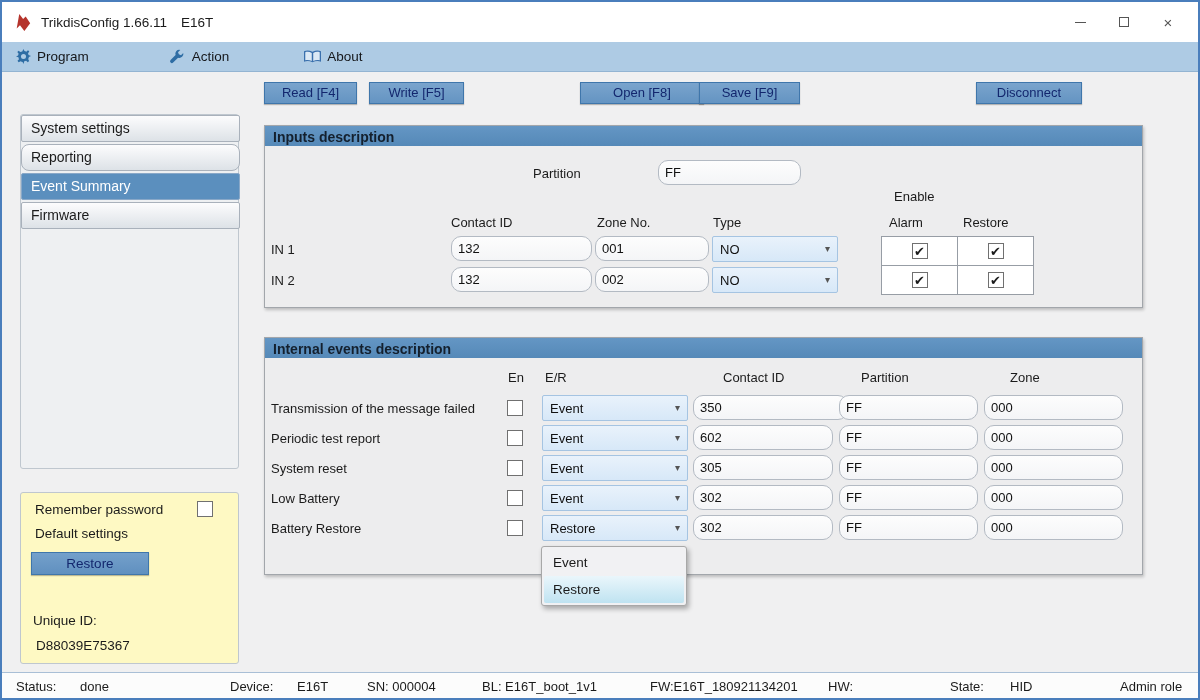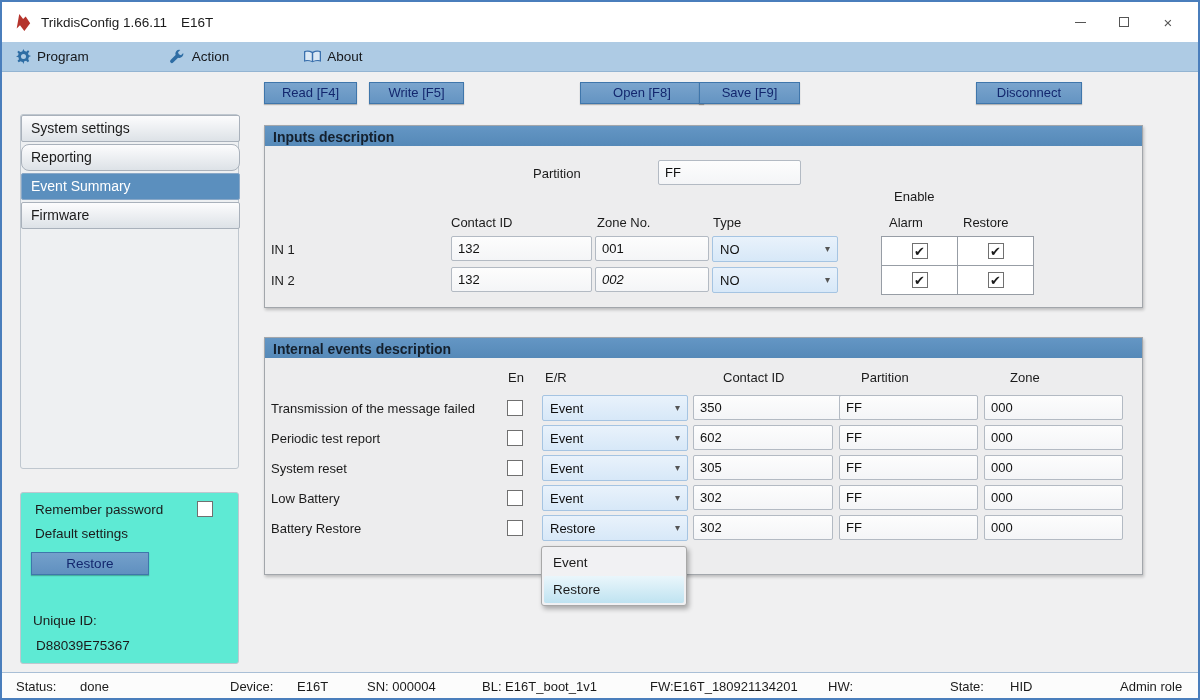--- a/index.html
+++ b/index.html
@@ -30,36 +30,36 @@
   }
   
   .sidebar { position:absolute; left:18px; top:112px; width:219px; height:355px; border:1px solid #bfc7cf; border-radius:3px; background:#eef0f2; }
   .side-item {
     position:absolute; left:0; width:219px; height:27px; line-height:25px; padding-left:9px;
     font-size:14px; color:#1b1b1b; background:linear-gradient(180deg,#fcfcfd,#dde2e7);
     border:1px solid #a9b1bb; border-radius:2px;
   }
   .side-item.selected { background:#5b8fbe; color:#ffffff; border-color:#89a8c8; }
   
-  .misc-panel { position:absolute; left:18px; top:490px; width:219px; height:172px; border:1px solid #bfc7cf; border-radius:3px; background:#5eead4; }
+  .misc-panel { position:absolute; left:18px; top:490px; width:219px; height:172px; border:1px solid #bfc7cf; border-radius:3px; background:#fef9c3; }
   .misc-label { position:absolute; font-size:13.5px; color:#1b1b1b; }
   .restore-btn {
     position:absolute; left:10px; top:59px; width:118px; height:23px; text-align:center; line-height:21px;
     font-size:13.5px; color:#13276e; background:linear-gradient(180deg,#74a0cb,#6090bf); border:1px solid #3f76ab;
     box-shadow:0 1px 1px rgba(0,0,0,.25);
   }
   
   .panel { position:absolute; background:#ededee; border:1px solid #a2a6ab; box-shadow:1px 2px 3px rgba(0,0,0,.22); }
   .panel-header { position:absolute; left:0; top:0; width:100%; height:20px; background:linear-gradient(180deg,#6496c4,#5589b8); }
   .panel-header span { display:block; padding:3px 0 0 8px; font-size:14px; font-weight:600; color:#14202e; }
   .col-label { position:absolute; font-size:13px; color:#1b1b1b; }
   .row-label { position:absolute; font-size:13px; color:#1b1b1b; }
   .field {
     position:absolute; height:25px; background:linear-gradient(180deg,#fdfdfd,#f4f5f7);
-    border:1px solid #b3bac3; border-radius:2px; font-size:13px; color:#111; padding:4px 0 0 6px;
+    border:1px solid #b3bac3; border-radius:10px; font-size:13px; color:#111; padding:4px 0 0 6px;
   }
   .combo {
     position:absolute; height:26px; background:linear-gradient(180deg,#e9f2fb,#d7e8f8);
     border:1px solid #a5c4e2; border-radius:2px; font-size:13px; color:#111; padding:5px 0 0 7px;
   }
   .combo .arrow { position:absolute; right:7px; top:6px; font-size:10px; color:#555; }
   .checkbox { position:absolute; width:16px; height:16px; background:#fff; border:1px solid #707070; display:flex; align-items:center; justify-content:center; }
   .checkbox .check-glyph { display:none; font-size:13px; line-height:1; color:#1a1a1a; }
   .checkbox.checked .check-glyph { display:block; }
   .check-cell { position:absolute; width:77px; height:30px; background:#fff; border:1px solid #979da5; display:flex; align-items:center; justify-content:center; }
@@ -160,21 +160,21 @@
     <span class="row-label" style="left:6px; top:116px;">IN 1</span>
     <div class="field" style="left:186px; top:110px; width:141px;">132</div>
     <div class="field" style="left:330px; top:110px; width:114px;">001</div>
     <div class="combo" style="left:447px; top:110px; width:126px;">
       <span>NO</span>
       <span class="arrow">▾</span>
     </div>
 
     <span class="row-label" style="left:6px; top:147px;">IN 2</span>
     <div class="field" style="left:186px; top:141px; width:141px;">132</div>
-    <div class="field" style="left:330px; top:141px; width:114px;font-style:italic;">002</div>
+    <div class="field" style="left:330px; top:141px; width:114px;">002</div>
     <div class="combo" style="left:447px; top:141px; width:126px;">
       <span>NO</span>
       <span class="arrow">▾</span>
     </div>
 
     <div class="check-cell" style="left:616px; top:110px;">
       <div class="checkbox checked" style="position:static;">
           <span class="check-glyph">✔</span>
         </div>
     </div>

